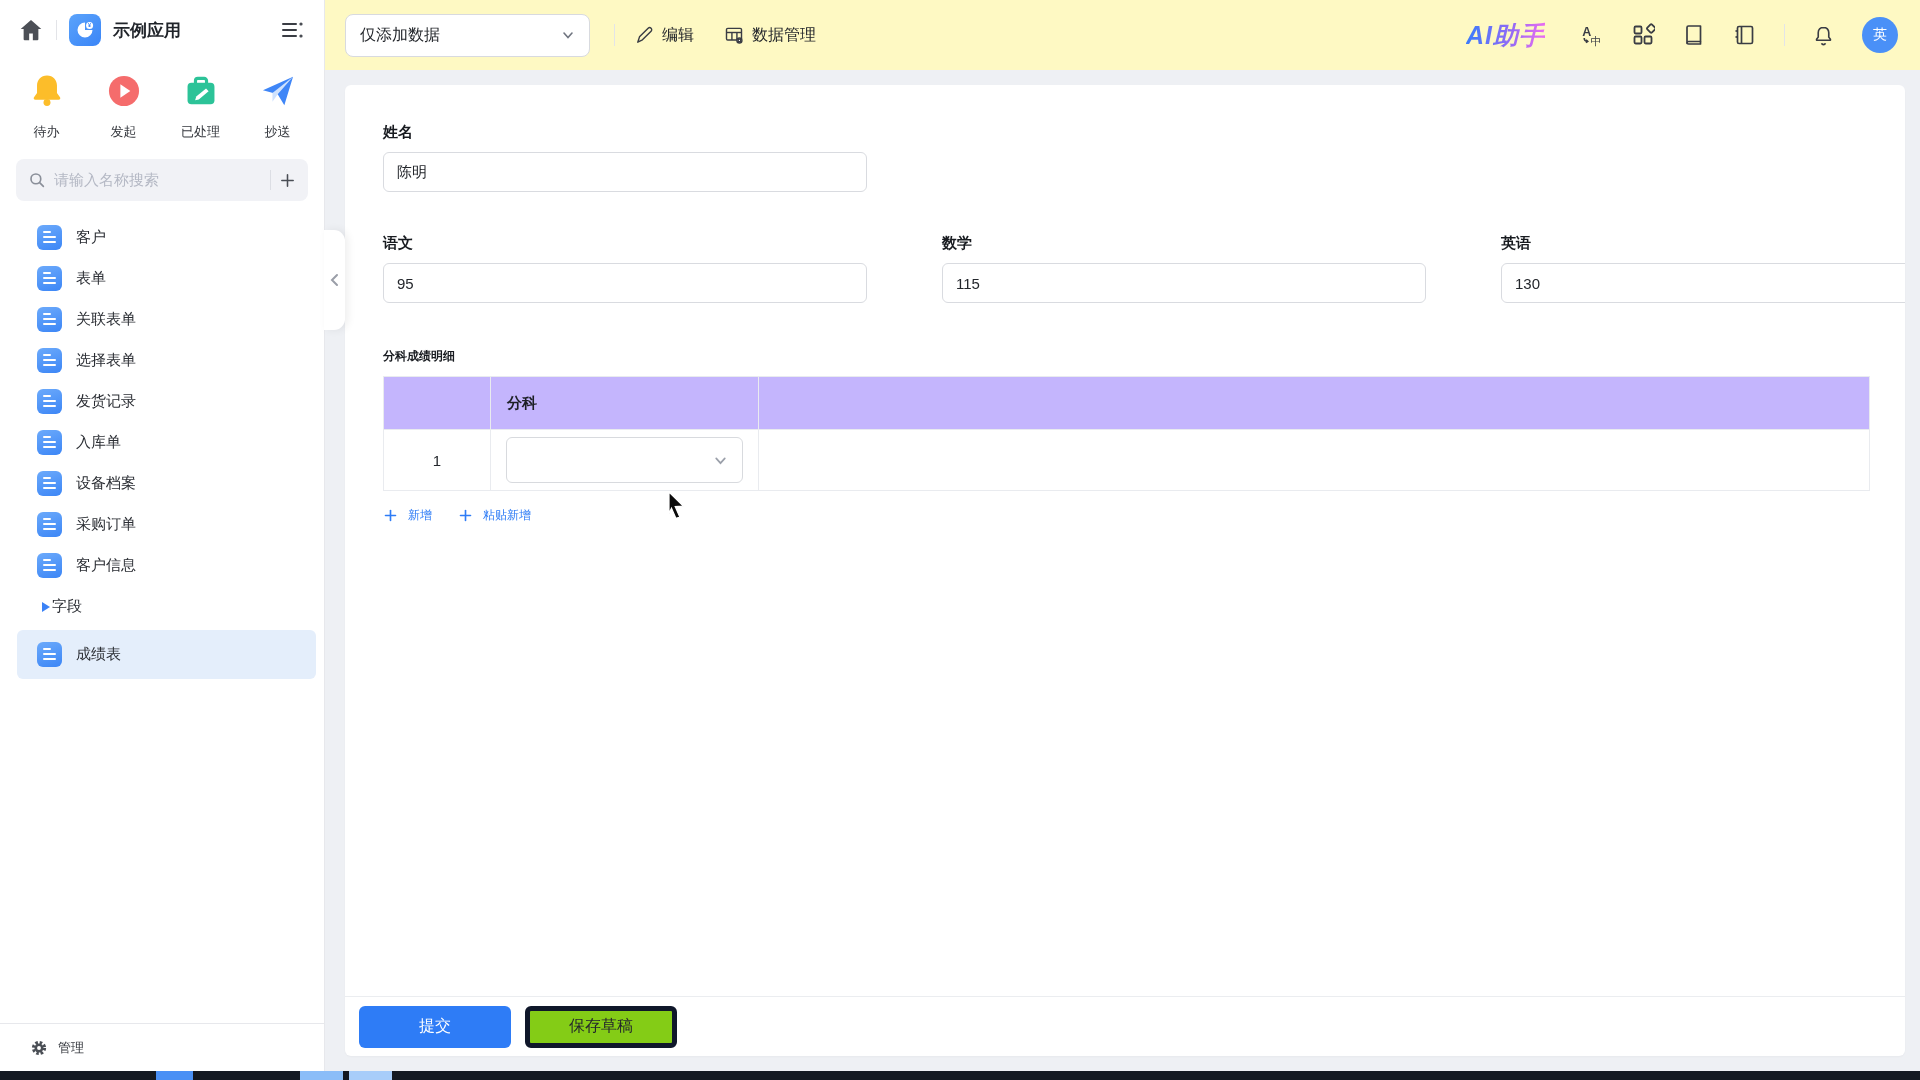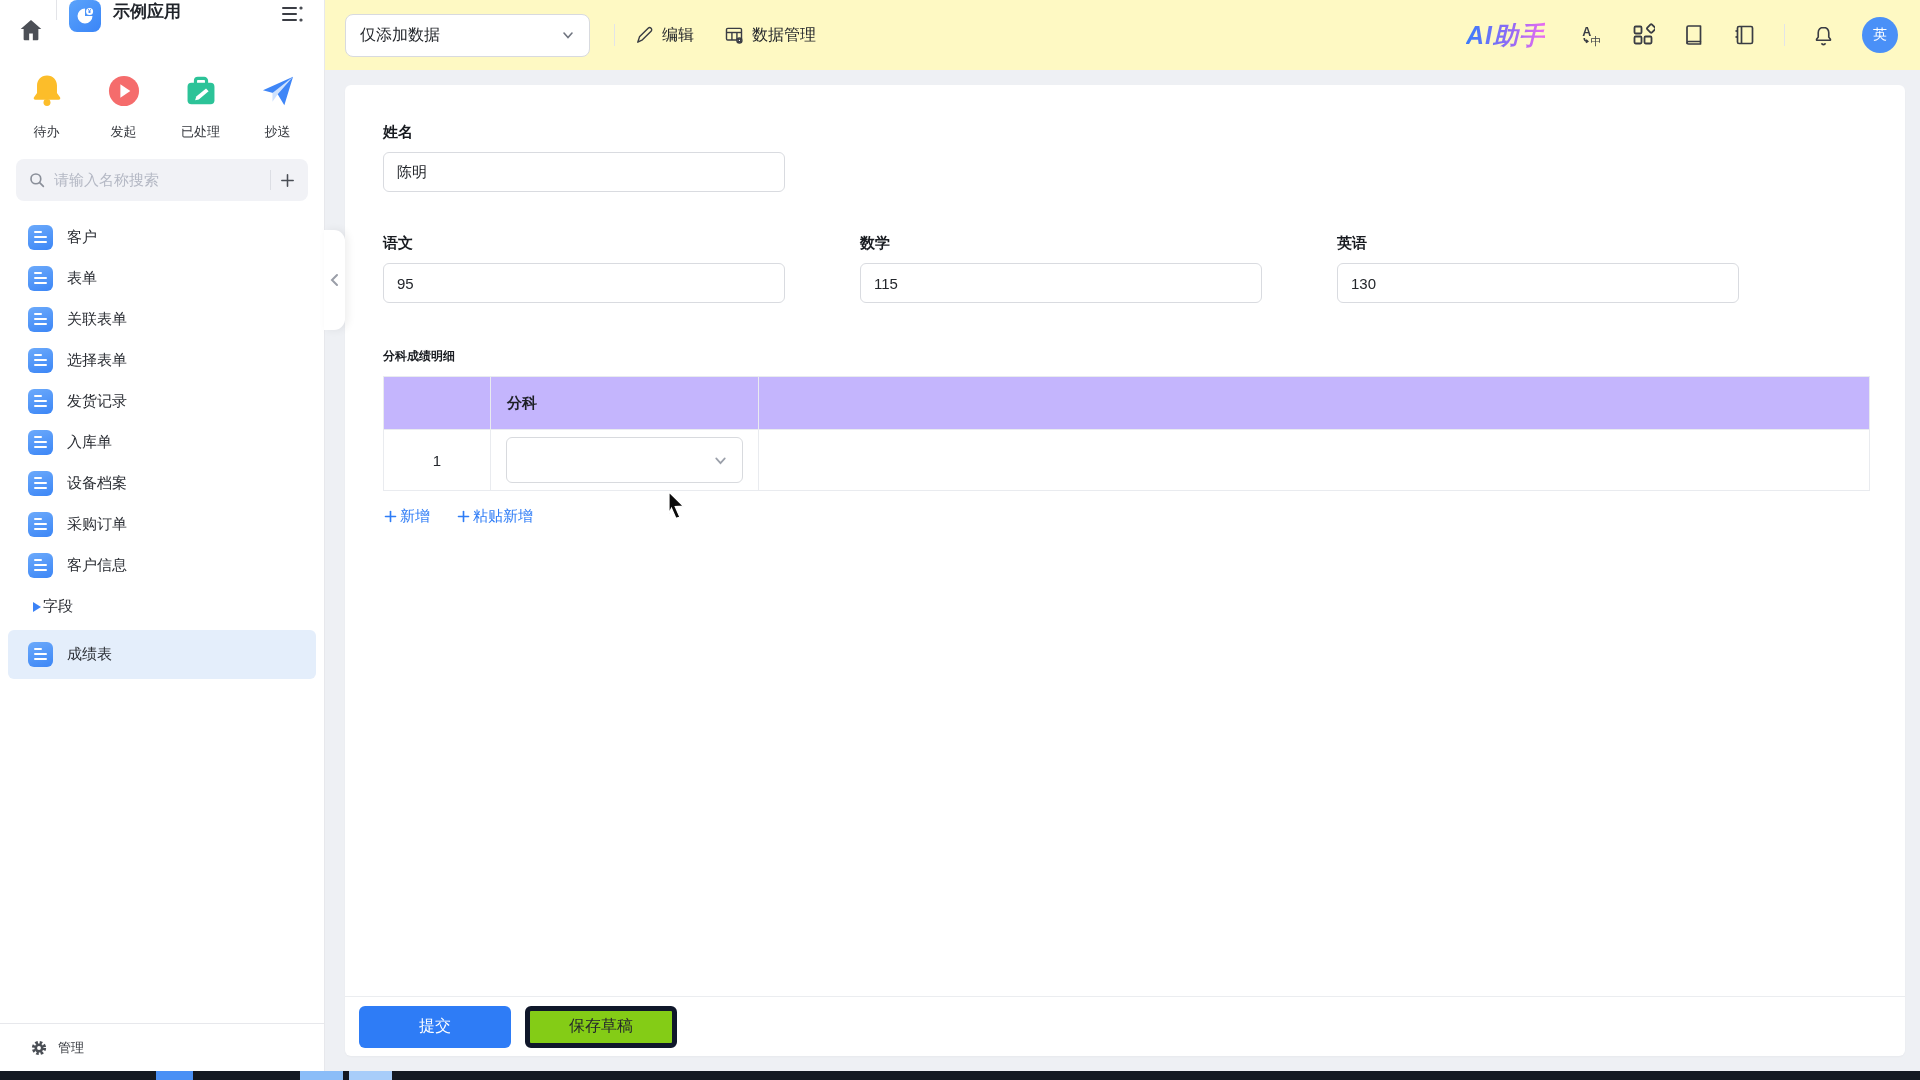--- a/index.html
+++ b/index.html
@@ -2,37 +2,37 @@
 <html><head>
 <meta charset="utf-8">
 <style>
   * { margin:0; padding:0; box-sizing:border-box; }
   html,body { width:1920px; height:1080px; overflow:hidden;
     font-family:"Liberation Sans", sans-serif; background:#eef0f4; position:relative; }
 
   
   .sidebar { position:absolute; left:0; top:0; bottom:9px; width:325px; background:#fff;
     border-right:1px solid #e7e8ec; display:flex; flex-direction:column; z-index:2; }
-  .sb-header { height:60px; display:flex; padding:0 18px; gap:12px; flex:none; }
+  .sb-header { height:60px; display:flex; align-items:center; padding:0 18px; gap:12px; flex:none; }
   .hd-divider { width:1px; height:20px; background:#e3e4e8; }
   .app-icon { width:32px; height:32px; border-radius:8px; flex:none;
     background:linear-gradient(140deg,#5ba3fb,#3a85f7); display:grid; place-items:center; }
   .app-title { font-size:17px; font-weight:600; color:#20242a; }
   .menu-btn { margin-left:auto; display:grid; place-items:center; width:28px; height:28px; }
 
   .quick-row { display:flex; padding:12px 8px 0; flex:none; }
   .quick { flex:1; display:flex; flex-direction:column; align-items:center; gap:9px; }
   .quick-label { font-size:13px; color:#33363c; }
 
   .search-row { margin:18px 16px 8px; height:42px; background:#f1f2f6; border-radius:8px;
     display:flex; align-items:center; padding:0 12px; gap:8px; flex:none; }
   .search-ph { flex:1; font-size:15px; color:#b4b8c4; }
   .search-div { width:1px; height:20px; background:#dcdee4; }
 
-  .nav { flex:1; overflow:hidden; padding-top:8px; }
+  .nav { flex:1; overflow:hidden; padding-top:8px;padding-left:9px; }
   .nav-item { height:41px; display:flex; align-items:center; padding-left:28px; gap:14px;
     font-size:15px; color:#2b2e34; cursor:pointer; }
   .doc-icon { width:25px; height:25px; border-radius:6px; flex:none; position:relative;
     background:linear-gradient(160deg,#6caafb,#3c86f6); }
   .doc-icon::before { content:""; position:absolute; left:6px; top:6px; width:8px; height:2.4px;
     background:#fff; border-radius:1px; }
   .doc-icon::after { content:""; position:absolute; left:6px; top:11px; width:13px; height:2.4px;
     background:#fff; border-radius:1px; box-shadow:0 5px 0 #fff; }
   .group-item { height:41px; display:flex; align-items:center; padding-left:33px; gap:2px;
     font-size:15px; color:#2b2e34; cursor:pointer; }
@@ -64,41 +64,41 @@
   .tb-icons .icn { display:grid; place-items:center; cursor:pointer; }
   .tb-divider2 { width:1px; height:22px; background:#e3e4e8; }
   .avatar { width:36px; height:36px; border-radius:50%; background:#4a90f7; color:#fff;
     font-size:14px; display:grid; place-items:center; cursor:pointer; }
 
   .content-wrap { flex:1; position:relative; }
   .card { position:absolute; left:20px; right:15px; top:15px; bottom:15px; background:#fff;
     border-radius:6px; display:flex; flex-direction:column; box-shadow:0 1px 2px rgba(0,0,0,.03); }
   .card-body { flex:1; padding:38px 35px 0 38px; overflow:hidden; }
   .field-label { font-size:15px; font-weight:bold; color:#181b20; margin-bottom:10px; }
-  .text-input { width:402px; height:40px; border:1px solid #d9dbe0; border-radius:6px;
+  .text-input { width:484px; height:40px; border:1px solid #d9dbe0; border-radius:6px;
     display:flex; align-items:center; padding:0 13px; font-size:15px; color:#24272c; background:#fff; }
   .score-row { display:flex; gap:75px; margin-top:42px; }
 
   .subform-title { margin-top:45px; font-size:12px; font-weight:bold; color:#181b20; }
   .subtable { margin-top:11px; border:1px solid #e9ebef; }
   .st-head { display:flex; height:53px; background:#c4b5fd; border-bottom:1px solid #e9ebef; }
   .st-h1 { width:107px; border-right:1px solid #e9ebef; }
   .st-h2 { width:268px; border-right:1px solid #e9ebef; display:flex; align-items:center;
     padding-left:16px; font-size:15px; font-weight:bold; color:#1c1f24; }
   .st-h3 { flex:1; }
   .st-row { display:flex; height:60px; background:#fff; }
   .st-c1 { width:107px; border-right:1px solid #e9ebef; display:grid; place-items:center;
     font-size:15px; color:#24272c; }
   .st-c2 { width:268px; border-right:1px solid #e9ebef; display:flex; align-items:center; }
   .row-select { width:237px; height:46px; margin-left:15px; border:1px solid #d8dade;
     border-radius:6px; display:flex; align-items:center; justify-content:flex-end;
     padding-right:14px; background:#fff; cursor:pointer; }
 
   .links-row { margin-top:16px; display:flex; align-items:center; gap:26px; }
-  .add-link { display:flex; align-items:center; gap:2px; color:#2e7cf6; font-size:15px; cursor:pointer; }
+  .add-link { display:flex; align-items:center; gap:10px; color:#2e7cf6; font-size:12px; cursor:pointer; }
 
   .card-footer { flex:none; border-top:1px solid #ebedf0; height:60px; display:flex;
     align-items:center; gap:14px; padding-left:14px; }
   .btn { width:152px; height:42px; border-radius:6px; font-size:16px; display:grid;
     place-items:center; cursor:pointer; }
   .btn-primary { background:#2e7cf6; color:#fff; }
   .btn-secondary { background:#84cc16; border:5px solid #0f172a; color:#24272c; }
 
   .cursor { position:absolute; left:668px; top:492px; z-index:6; pointer-events:none; }
 

